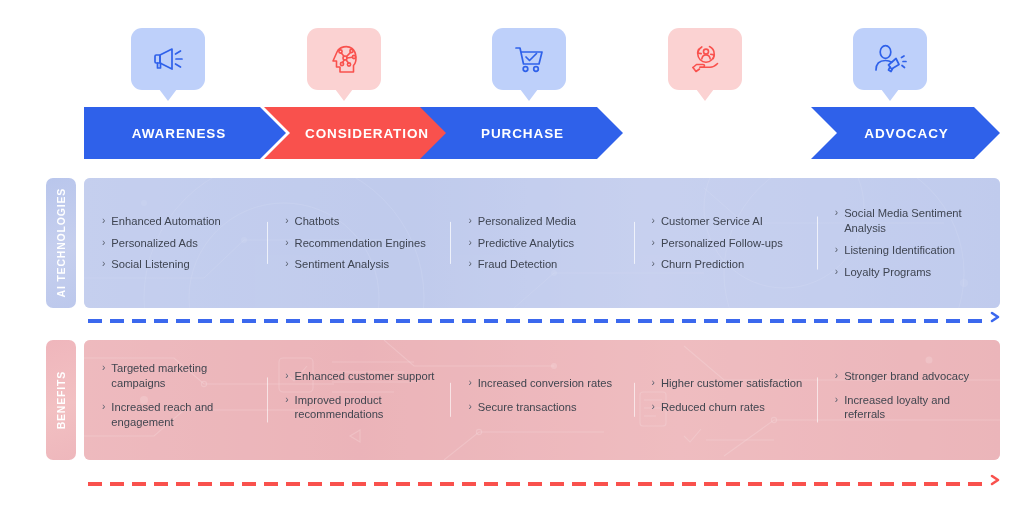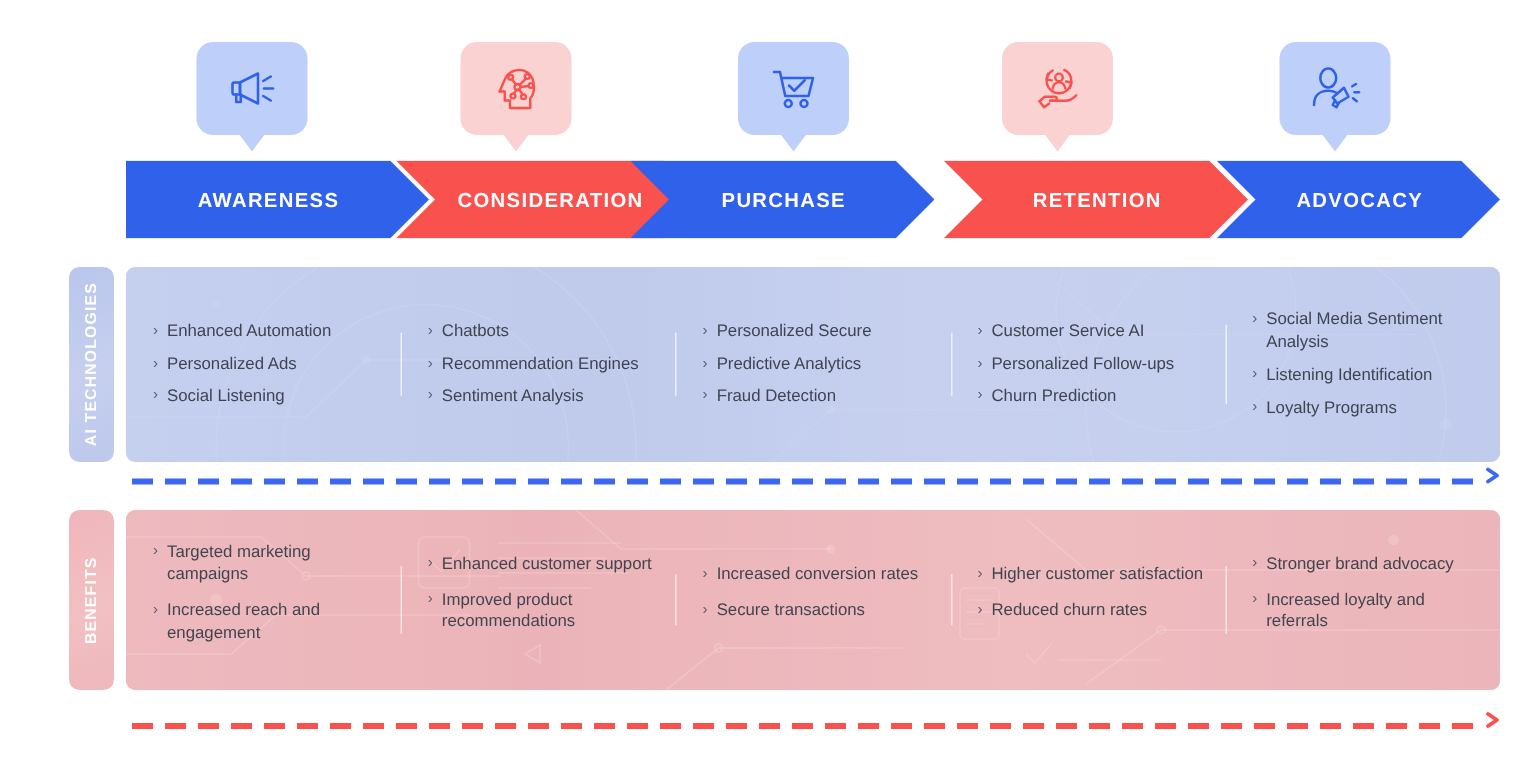--- a/index.html
+++ b/index.html
@@ -192,23 +192,20 @@
 
   <div class="banner">
     <div class="chev blue" style="left:84px;width:202px">
       <span>AWARENESS</span>
     </div>
     <div class="chev red notch" style="left:264px;width:204px">
       <span>CONSIDERATION</span>
     </div>
     <div class="chev blue notch" style="left:420px;width:203px">
       <span>PURCHASE</span>
-    </div>
-    <div class="chev red notch" style="left:629px;width:203px">
-      <span>RETENTION</span>
     </div>
     <div class="chev blue notch" style="left:811px;width:189px">
       <span>ADVOCACY</span>
     </div>
   </div>
 
   <div class="sidetab ai">
     <span>AI TECHNOLOGIES</span>
   </div>
 
@@ -265,21 +262,21 @@
             <span class="tx">Recommendation Engines</span>
           </div>
         <div class="item">
             <span class="cv">›</span>
             <span class="tx">Sentiment Analysis</span>
           </div>
       </div>
       <div class="col">
         <div class="item">
             <span class="cv">›</span>
-            <span class="tx">Personalized Secure</span>
+            <span class="tx">Personalized Media</span>
           </div>
         <div class="item">
             <span class="cv">›</span>
             <span class="tx">Predictive Analytics</span>
           </div>
         <div class="item">
             <span class="cv">›</span>
             <span class="tx">Fraud Detection</span>
           </div>
       </div>

